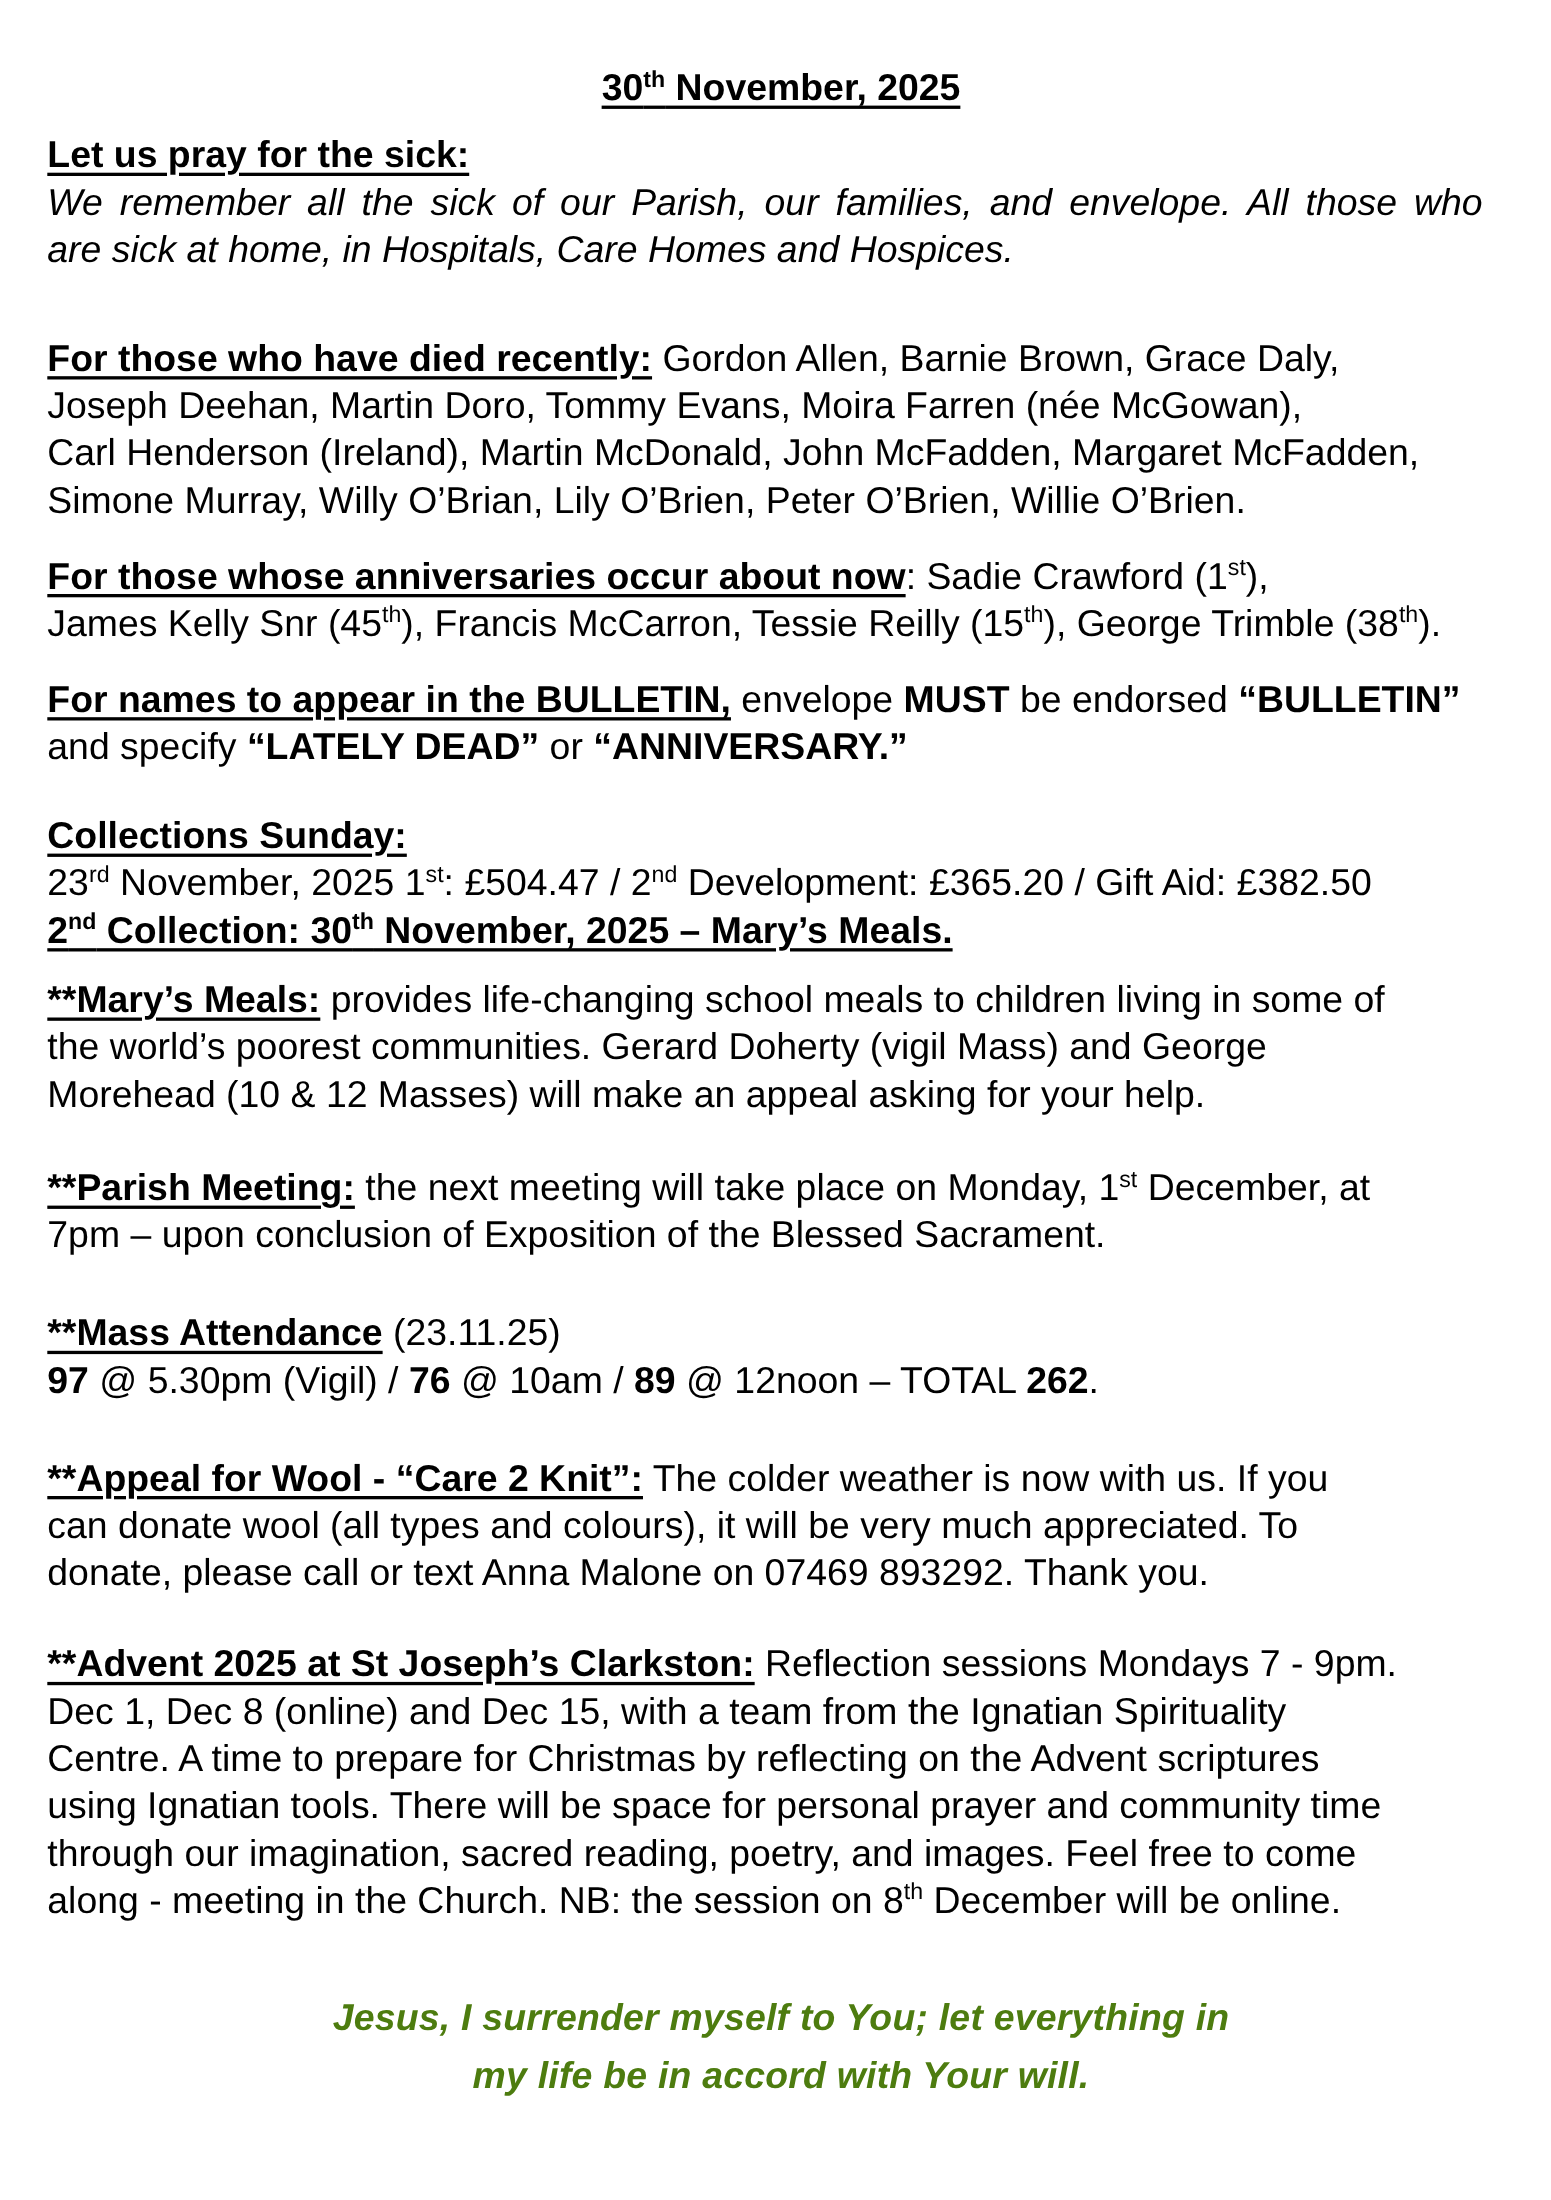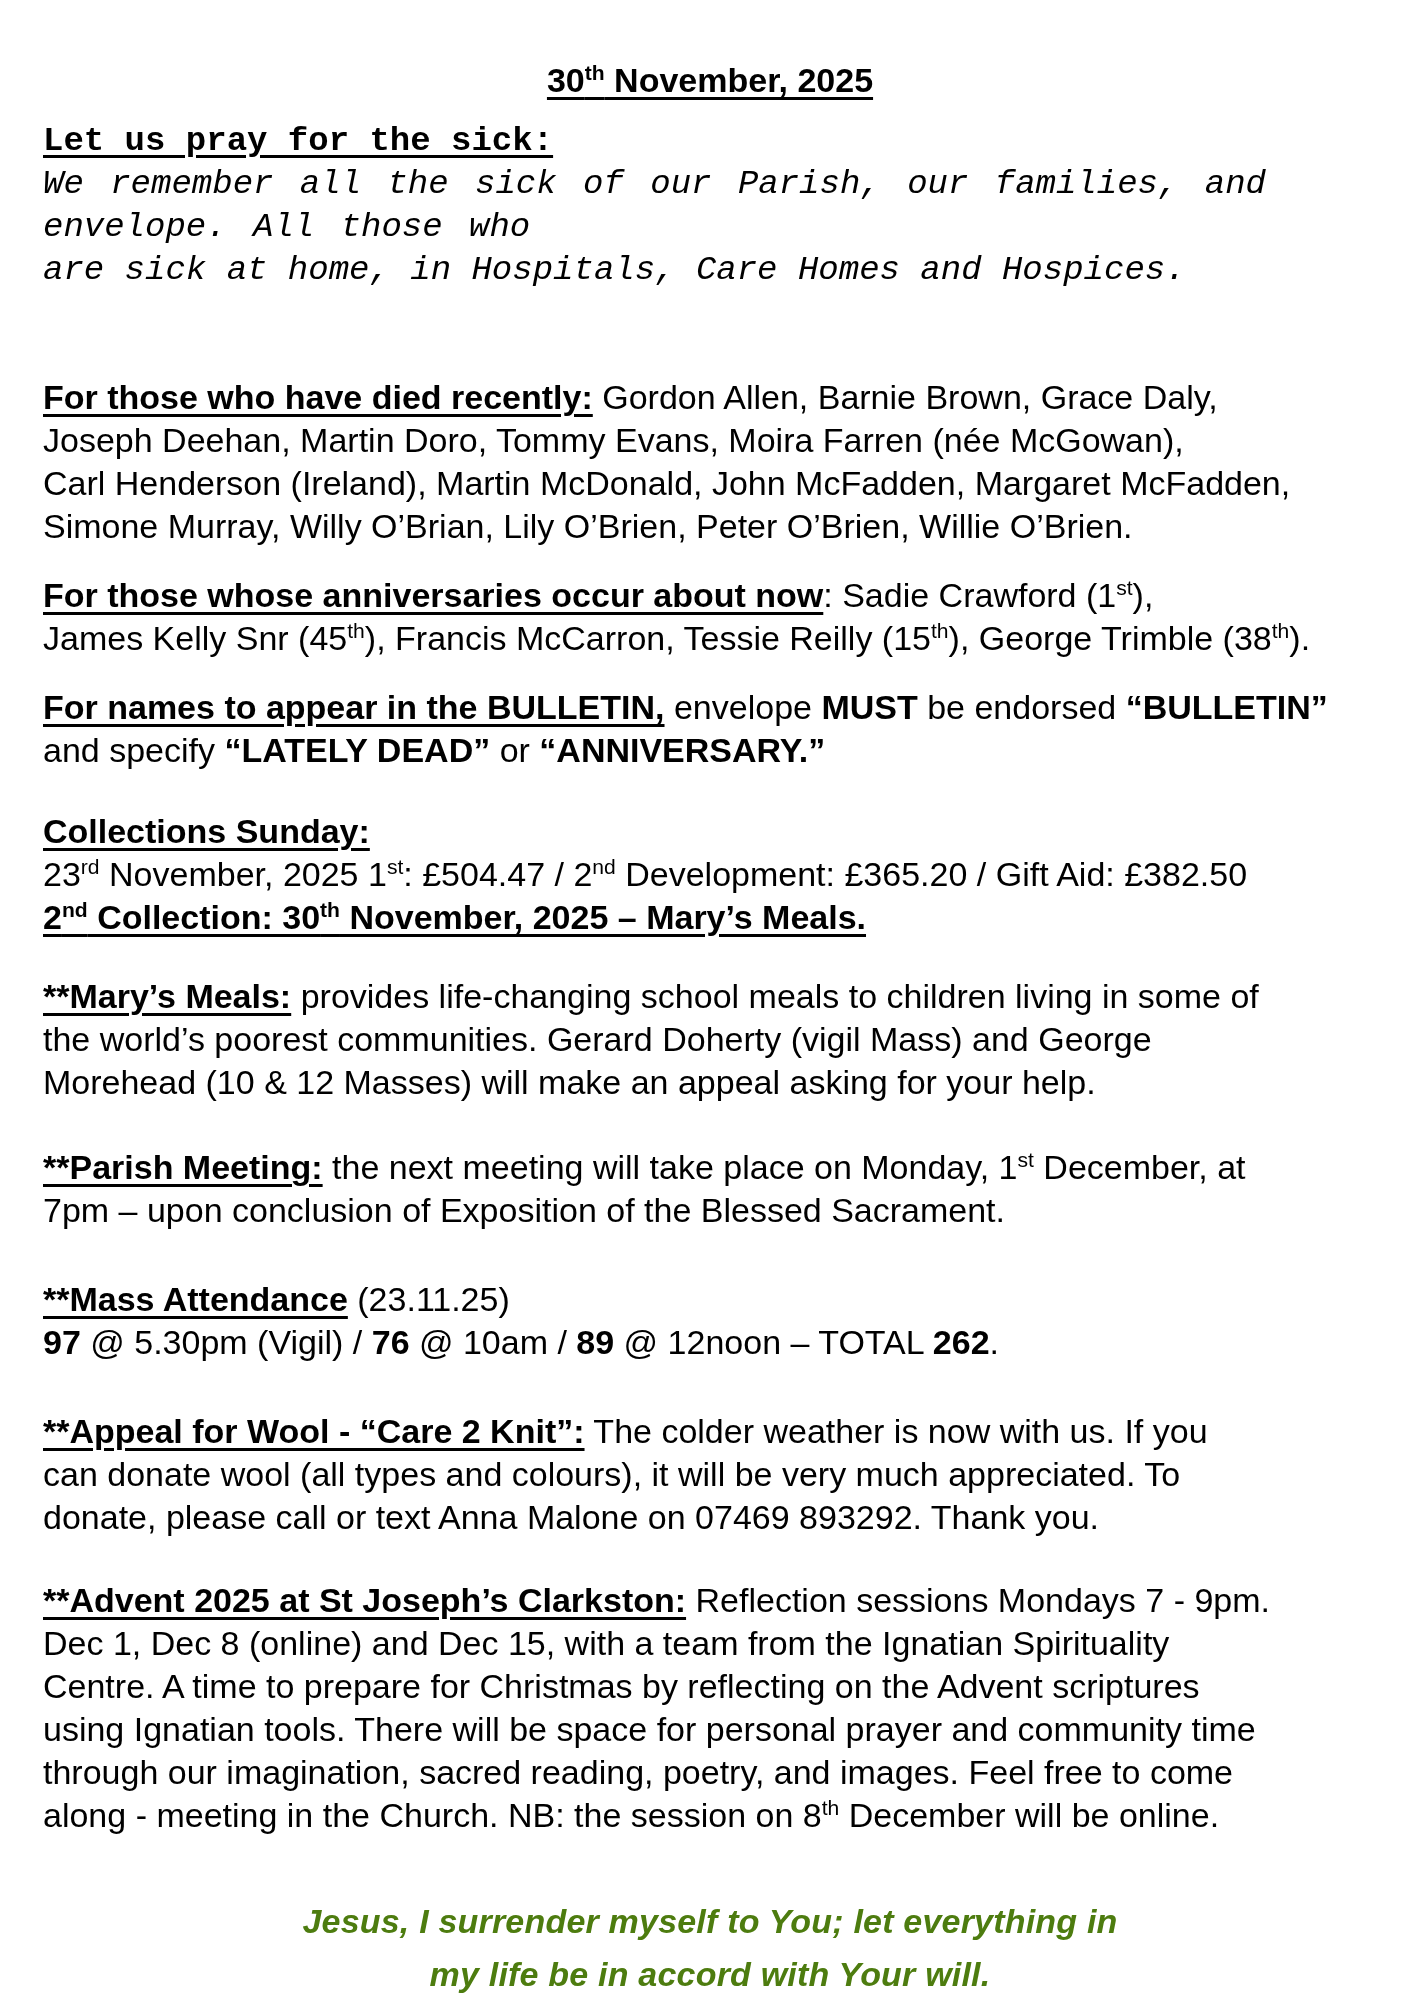--- a/index.html
+++ b/index.html
@@ -15,25 +15,25 @@
     background: #ffffff;
     padding: 58px 33px 0 43px;
     font-family: "Liberation Sans", sans-serif;
     font-size: 34px;
     line-height: 43px;
     color: #000000;
     overflow: hidden;
   }
   .sec { margin: 0 0 42px 0; }
   .sec-title        { text-align: center; line-height: 44px; margin-bottom: 18px; }
-  .sec-pray-for-sick    { margin-bottom: 84px; font-family: Liberation Mono, monospace; }
+  .sec-pray-for-sick    { margin-bottom: 56px; }
   .sec-died-recently    { margin-bottom: 26px; }
   .sec-anniversaries    { margin-bottom: 26px; }
   .sec-bulletin-names   { margin-bottom: 38px; }
-  .sec-collections      { margin-bottom: 36px; }
+  .sec-collections      { margin-bottom: 20px; }
   .sec-marys-meals      { }
   .sec-parish-meeting   { margin-bottom: 46px; }
   .sec-mass-attendance  { margin-bottom: 46px; margin-top: 40px; }
   .sec-wool-appeal      { margin-bottom: 40px; }
   .sec-advent           { margin-bottom: 58px; }
   .sec-prayer {
     text-align: center;
     font-size: 34px;
     line-height: 53px;
     color: #4d7c0f;

